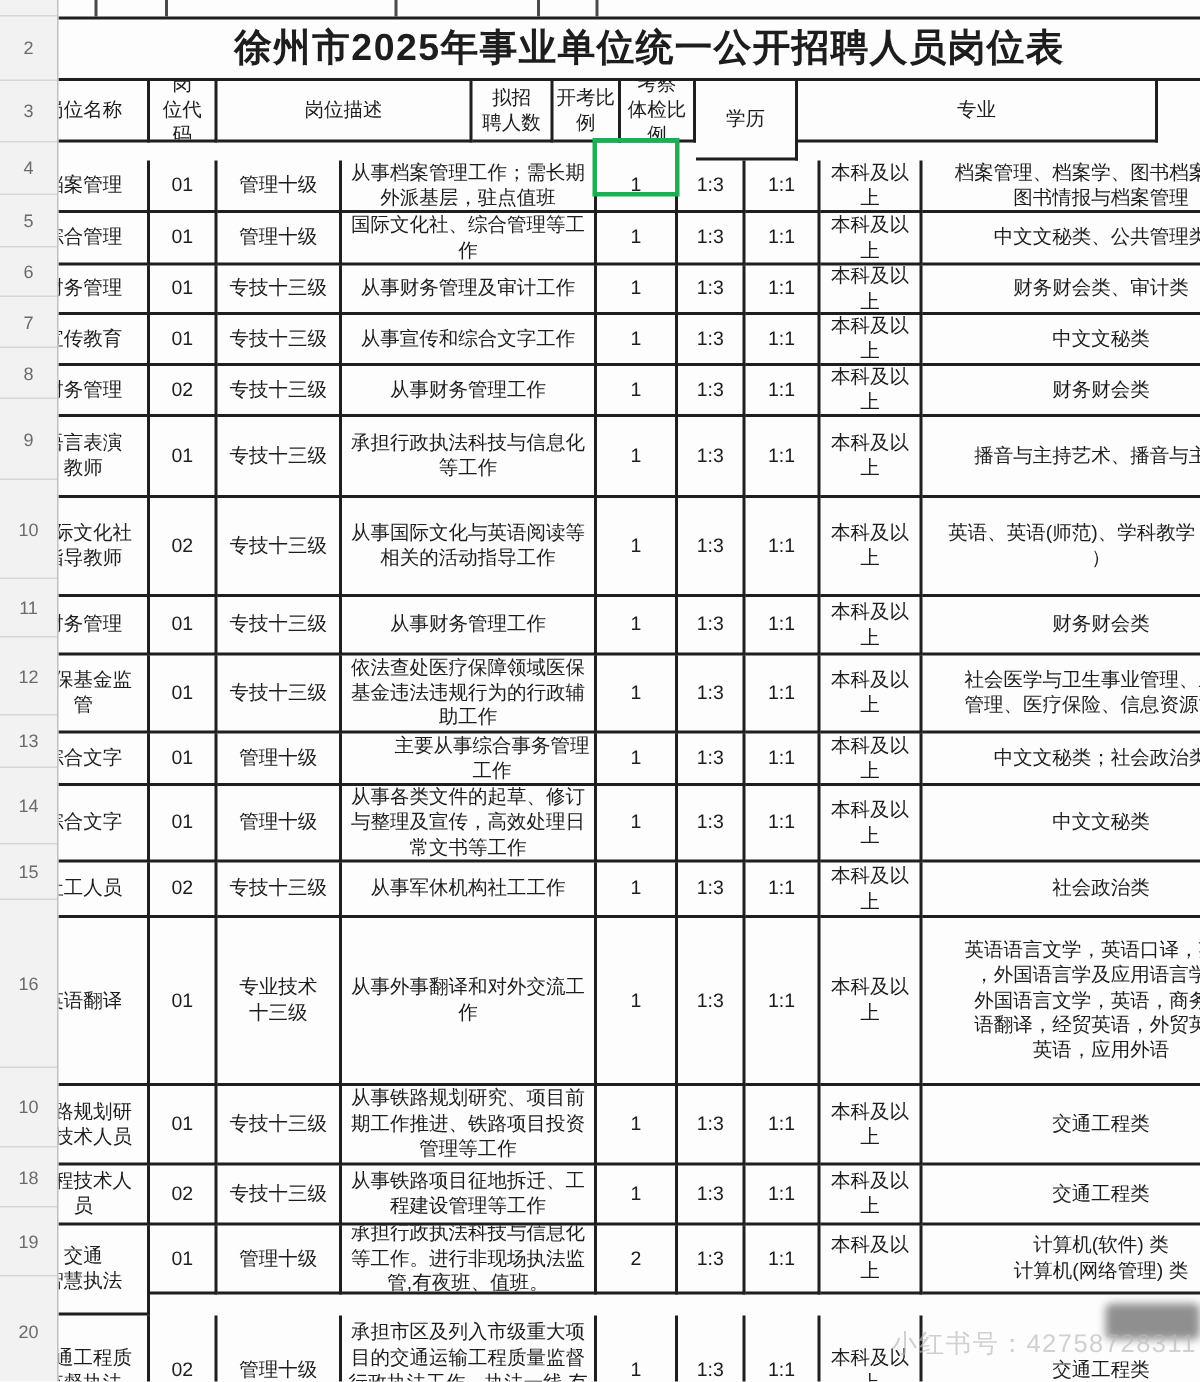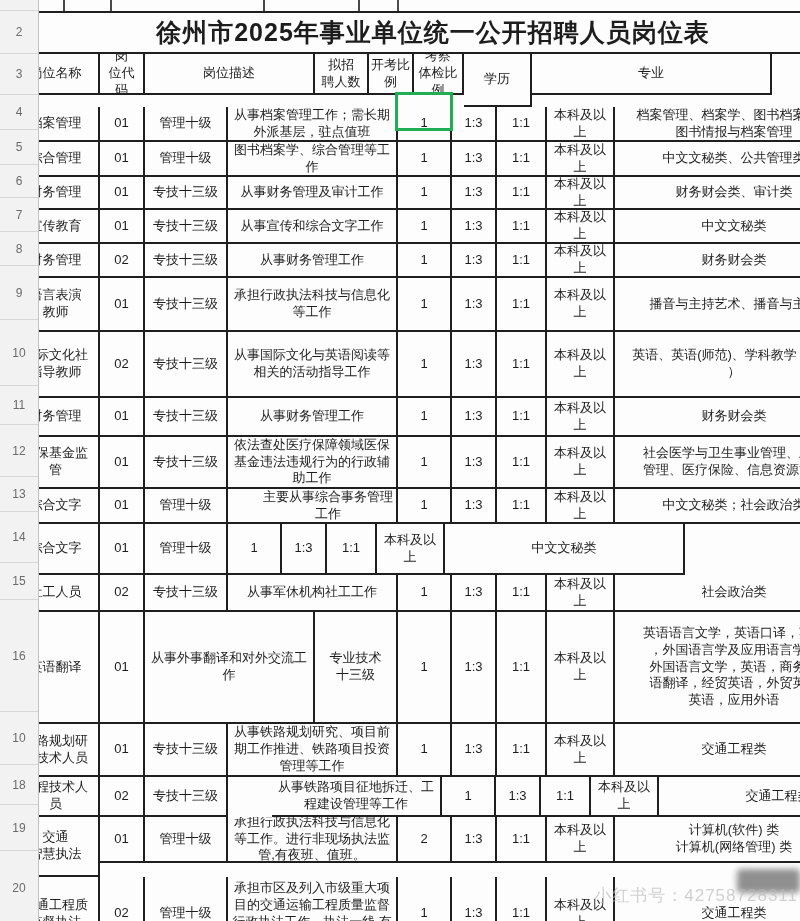--- a/index.html
+++ b/index.html
@@ -92,21 +92,21 @@
         <div class="cell c6" style="height: 35px;">1:3</div>
         <div class="cell c7" style="height: 35px;">1:1</div>
         <div class="cell c8" style="height: 35px;">本科及以上</div>
         <div class="cell c9" style="height: 35px;">档案管理、档案学、图书档案学、
 图书情报与档案管理</div>
       </div>
       <div class="row">
         <div class="cell c1" style="height: 35px;">综合管理</div>
         <div class="cell c2" style="height: 35px;">01</div>
         <div class="cell c3" style="height: 35px;">管理十级</div>
-        <div class="cell c4" style="height: 35px;">图书档案学、综合管理等工作</div>
+        <div class="cell c4" style="height: 35px;">国际文化社、综合管理等工作</div>
         <div class="cell c5" style="height: 35px;">1</div>
         <div class="cell c6" style="height: 35px;">1:3</div>
         <div class="cell c7" style="height: 35px;">1:1</div>
         <div class="cell c8" style="height: 35px;">本科及以上</div>
         <div class="cell c9" style="height: 35px;">中文文秘类、公共管理类</div>
       </div>
       <div class="row">
         <div class="cell c1" style="height: 33px;">财务管理</div>
         <div class="cell c2" style="height: 33px;">01</div>
         <div class="cell c3" style="height: 33px;">专技十三级</div>
@@ -196,43 +196,44 @@
         <div class="cell c5" style="height: 35px;">1</div>
         <div class="cell c6" style="height: 35px;">1:3</div>
         <div class="cell c7" style="height: 35px;">1:1</div>
         <div class="cell c8" style="height: 35px;">本科及以上</div>
         <div class="cell c9" style="height: 35px;">中文文秘类；社会政治类</div>
       </div>
       <div class="row">
         <div class="cell c1" style="height: 51px;">综合文字</div>
         <div class="cell c2" style="height: 51px;">01</div>
         <div class="cell c3" style="height: 51px;">管理十级</div>
+        <div class="cell c4" style="height: 51px;">从事各类文件的起草、修订与整理及宣传，高效处理日常文书等工作</div>
         <div class="cell c5" style="height: 51px;">1</div>
         <div class="cell c6" style="height: 51px;">1:3</div>
         <div class="cell c7" style="height: 51px;">1:1</div>
         <div class="cell c8" style="height: 51px;">本科及以上</div>
         <div class="cell c9" style="height: 51px;">中文文秘类</div>
       </div>
       <div class="row">
         <div class="cell c1" style="height: 37px;">社工人员</div>
         <div class="cell c2" style="height: 37px;">02</div>
         <div class="cell c3" style="height: 37px;">专技十三级</div>
         <div class="cell c4" style="height: 37px;">从事军休机构社工工作</div>
         <div class="cell c5" style="height: 37px;">1</div>
         <div class="cell c6" style="height: 37px;">1:3</div>
         <div class="cell c7" style="height: 37px;">1:1</div>
         <div class="cell c8" style="height: 37px;">本科及以上</div>
         <div class="cell c9" style="height: 37px;">社会政治类</div>
       </div>
       <div class="row">
         <div class="cell c1" style="height: 112px;">英语翻译</div>
         <div class="cell c2" style="height: 112px;">01</div>
-        <div class="cell c4" style="height: 112px;">从事外事翻译和对外交流工作</div>
         <div class="cell c3" style="height: 112px;">专业技术
 十三级</div>
+        <div class="cell c4" style="height: 112px;">从事外事翻译和对外交流工作</div>
         <div class="cell c5" style="height: 112px;">1</div>
         <div class="cell c6" style="height: 112px;">1:3</div>
         <div class="cell c7" style="height: 112px;">1:1</div>
         <div class="cell c8" style="height: 112px;">本科及以上</div>
         <div class="cell c9" style="height: 112px;">英语语言文学，英语口译，英语
 ，外国语言学及应用语言学，
 外国语言文学，英语，商务英
 语翻译，经贸英语，外贸英语
 英语，应用外语</div>
       </div>
@@ -246,21 +247,21 @@
         <div class="cell c6" style="height: 53px;">1:3</div>
         <div class="cell c7" style="height: 53px;">1:1</div>
         <div class="cell c8" style="height: 53px;">本科及以上</div>
         <div class="cell c9" style="height: 53px;">交通工程类</div>
       </div>
       <div class="row">
         <div class="cell c1" style="height: 40px;">工程技术人
 员</div>
         <div class="cell c2" style="height: 40px;">02</div>
         <div class="cell c3" style="height: 40px;">专技十三级</div>
-        <div class="cell c4" style="height: 40px; margin-left: 44px;">从事铁路项目征地拆迁、工程建设管理等工作</div>
+        <div class="cell c4" style="height: 40px;">从事铁路项目征地拆迁、工程建设管理等工作</div>
         <div class="cell c5" style="height: 40px;">1</div>
         <div class="cell c6" style="height: 40px;">1:3</div>
         <div class="cell c7" style="height: 40px;">1:1</div>
         <div class="cell c8" style="height: 40px;">本科及以上</div>
         <div class="cell c9" style="height: 40px;">交通工程类</div>
       </div>
       <div class="row">
         <div class="cell c1" style="height: 60px;">交通
 智慧执法</div>
         <div class="cell c2" style="height: 46px;">01</div>

